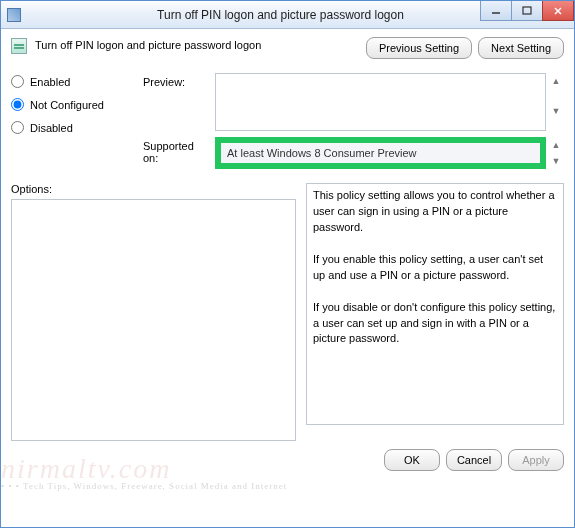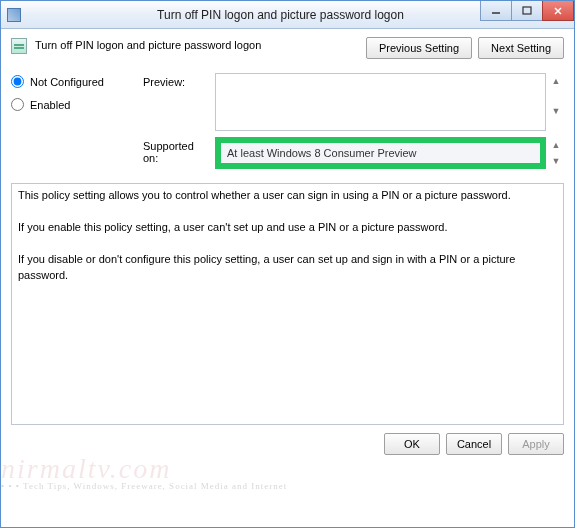--- a/index.html
+++ b/index.html
@@ -89,21 +89,21 @@
     gap: 6px;
     padding-top: 0;
   }
   .btn {
     height: 22px;
     padding: 0 12px;
     font-size: 11px;
     font-family: inherit;
     background: linear-gradient(#fdfdfd,#e7e7e7);
     border: 1px solid #9f9f9f;
-    border-radius: 2px;
+    border-radius: 8px;
     cursor: pointer;
   }
   .btn:disabled { color:#9a9a9a; cursor:default; }
 
   .config-grid {
     margin-top: 14px;
     display: grid;
     grid-template-columns: 128px 68px 1fr 14px;
     column-gap: 4px;
     row-gap: 6px;
@@ -247,45 +247,53 @@
     <div class="policy-title">Turn off PIN logon and picture password logon</div>
     <div class="nav-buttons">
       <button class="btn">Previous Setting</button>
       <button class="btn">Next Setting</button>
     </div>
   </div>
 
   <div class="config-grid">
     <div class="radio-col" id="radio-col">
         <label class="radio-item">
+          <input type="radio" name="state" style="">
+          <span>Enabled</span>
+        </label>
+        <label class="radio-item">
           <input type="radio" name="state" checked="" style="">
           <span>Not Configured</span>
         </label>
         <label class="radio-item">
           <input type="radio" name="state" style="">
-          <span>Enabled</span>
+          <span>Disabled</span>
         </label>
       </div>
 
     <div class="field-label">Preview:</div>
     <textarea class="comment-box" value="" style=""></textarea>
     <div class="spin-col">
       <div class="spin-arrow">▲</div>
       <div class="spin-arrow">▼</div>
     </div>
 
     <div class="field-label">Supported on:</div>
     <div class="supported-box">At least Windows 8 Consumer Preview</div>
     <div class="spin-col2">
       <div class="spin-arrow">▲</div>
       <div class="spin-arrow">▼</div>
     </div>
   </div>
 
   <div class="lower">
+    <div class="col-left">
+      <span class="section-label">Options:</span>
+      <div class="options-box"></div>
+    </div>
     <div class="col-right">
       <div class="help-box">This policy setting allows you to control whether a user can sign in using a PIN or a picture password.
 
 If you enable this policy setting, a user can't set up and use a PIN or a picture password.
 
 If you disable or don't configure this policy setting, a user can set up and sign in with a PIN or a picture password.</div>
     </div>
   </div>
 
   <div class="footer">

